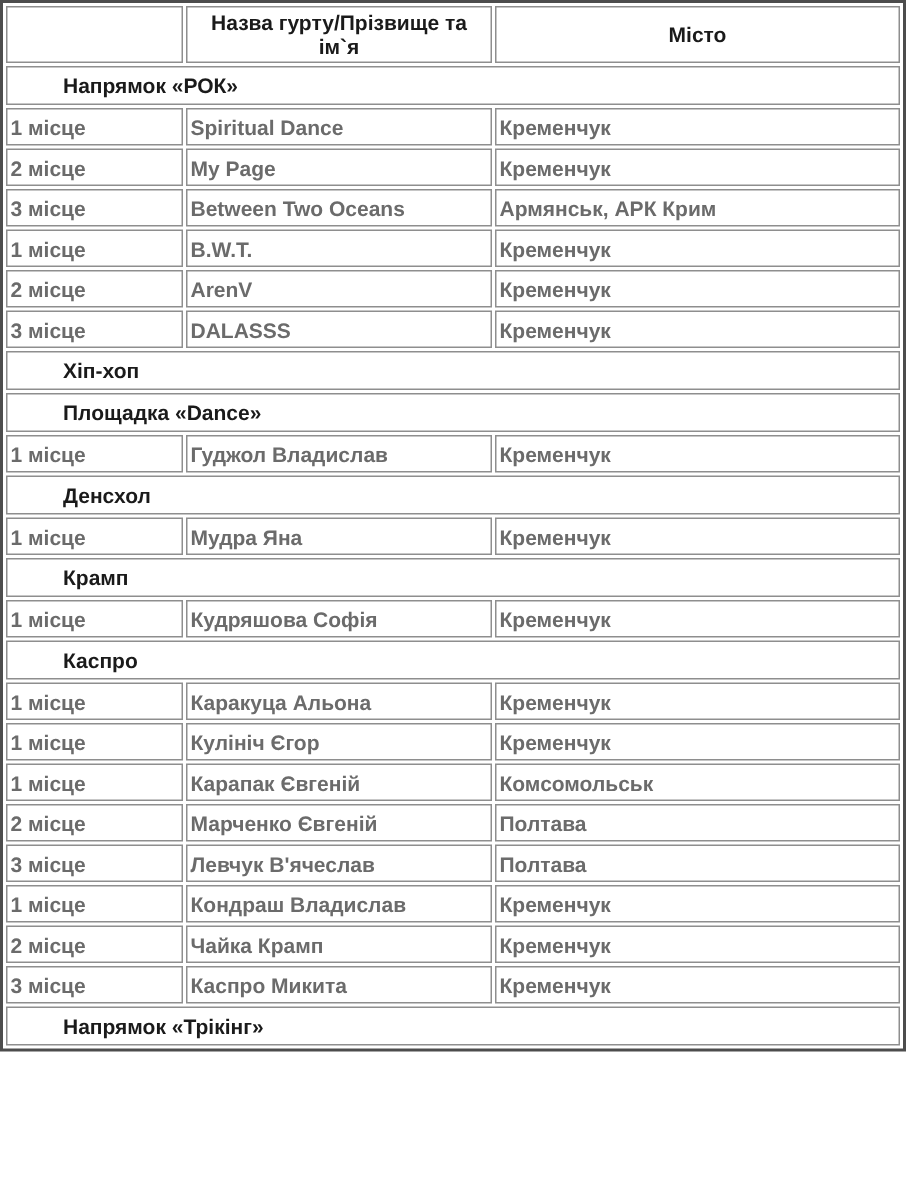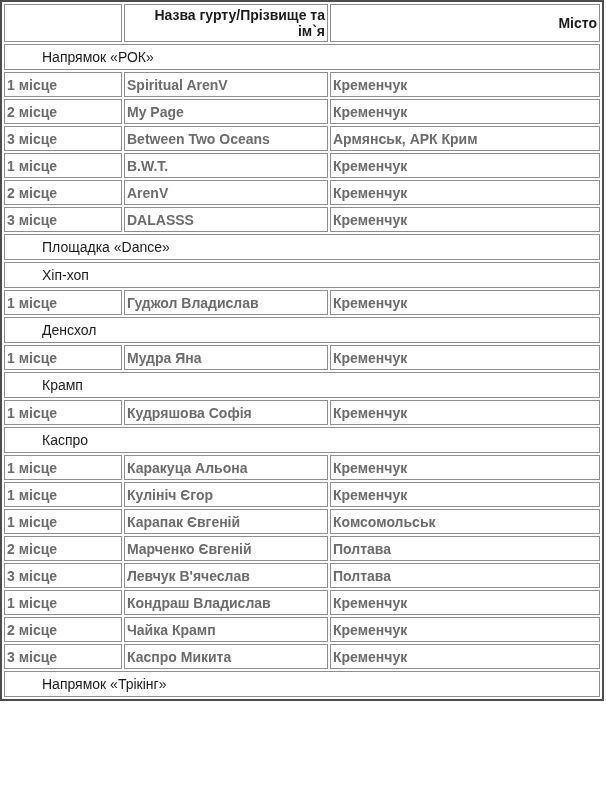--- a/index.html
+++ b/index.html
@@ -23,41 +23,41 @@
     width:604px;
     table-layout:fixed;
   }
   col.c-place{width:118px;}
   col.c-name{width:204px;}
   th{
     border:1px solid var(--cell-border);
     font-size:14px;
     font-weight:bold;
     color:var(--header-text);
-    text-align:right;
+    text-align:center;
     vertical-align:middle;
     height:34px;
     padding:1px 2px;
     overflow:hidden;
   }
   td{
     border:1px solid var(--cell-border);
     font-size:14px;
     padding:1px 2px;
     vertical-align:middle;
     white-space:nowrap;
     overflow:hidden;
   }
   tr.data-row td{
     color:var(--data-text);
     height:21px;
     font-weight:bold;
   }
   td.section-cell{
-    font-weight:normal;
+    font-weight:bold;
     color:var(--section-text);
     height:22px;
     padding-left:37px;
   }
 </style>
 </head>
 <body>
 
 <div class="page">
   <table class="results">
@@ -73,21 +73,21 @@
         <th>Місто</th>
       </tr>
     </thead>
     <tbody id="table-body">
   <tr class="section-row">
     <td colspan="3" class="section-cell">Напрямок «РОК»</td>
   </tr>
 
   <tr class="data-row">
     <td class="place-cell">1 місце</td>
-    <td class="name-cell">Spiritual ArenV</td>
+    <td class="name-cell">Spiritual Dance</td>
     <td class="city-cell">Кременчук</td>
   </tr>
 
   <tr class="data-row">
     <td class="place-cell">2 місце</td>
     <td class="name-cell">My Page</td>
     <td class="city-cell">Кременчук</td>
   </tr>
 
   <tr class="data-row">
@@ -109,25 +109,25 @@
     <td class="city-cell">Кременчук</td>
   </tr>
 
   <tr class="data-row">
     <td class="place-cell">3 місце</td>
     <td class="name-cell">DALASSS</td>
     <td class="city-cell">Кременчук</td>
   </tr>
 
   <tr class="section-row">
+    <td colspan="3" class="section-cell">Хіп-хоп</td>
+  </tr>
+
+  <tr class="section-row">
     <td colspan="3" class="section-cell">Площадка «Dance»</td>
-  </tr>
-
-  <tr class="section-row">
-    <td colspan="3" class="section-cell">Хіп-хоп</td>
   </tr>
 
   <tr class="data-row">
     <td class="place-cell">1 місце</td>
     <td class="name-cell">Гуджол Владислав</td>
     <td class="city-cell">Кременчук</td>
   </tr>
 
   <tr class="section-row">
     <td colspan="3" class="section-cell">Денсхол</td>

